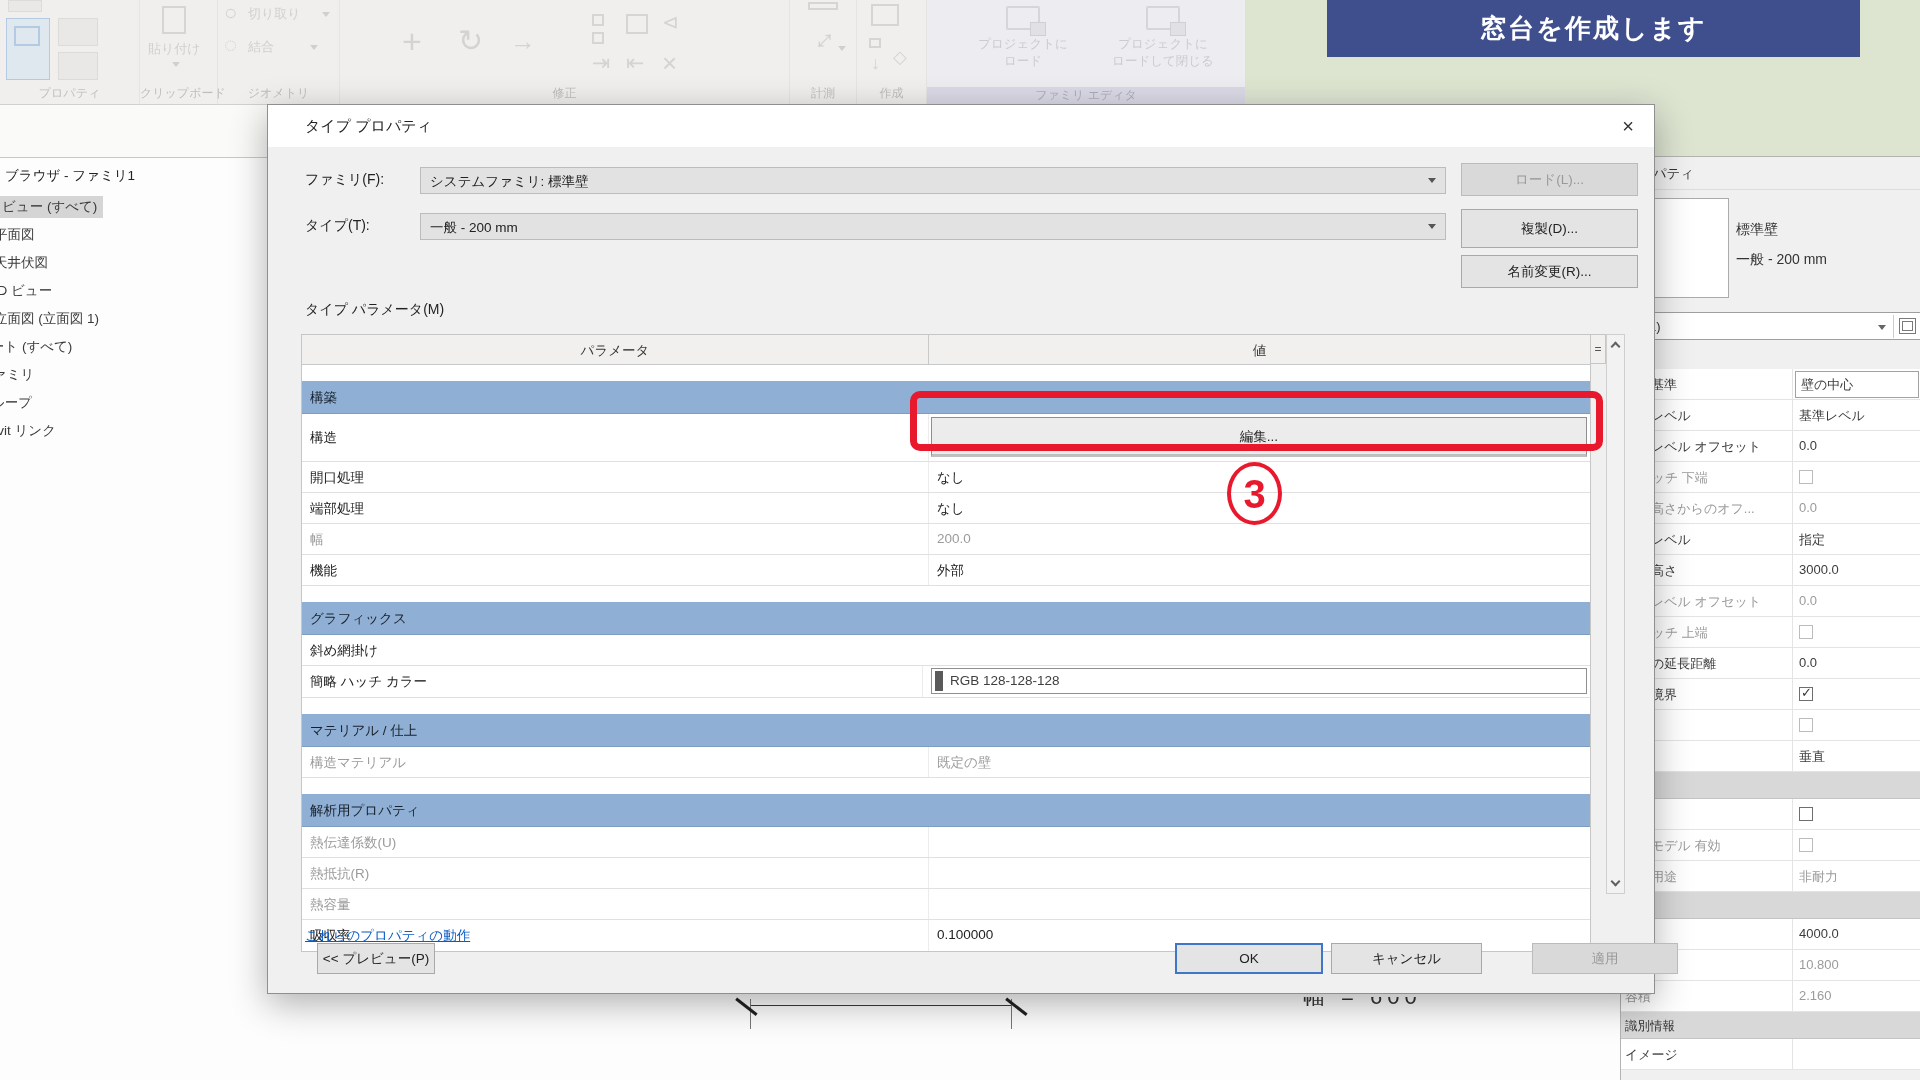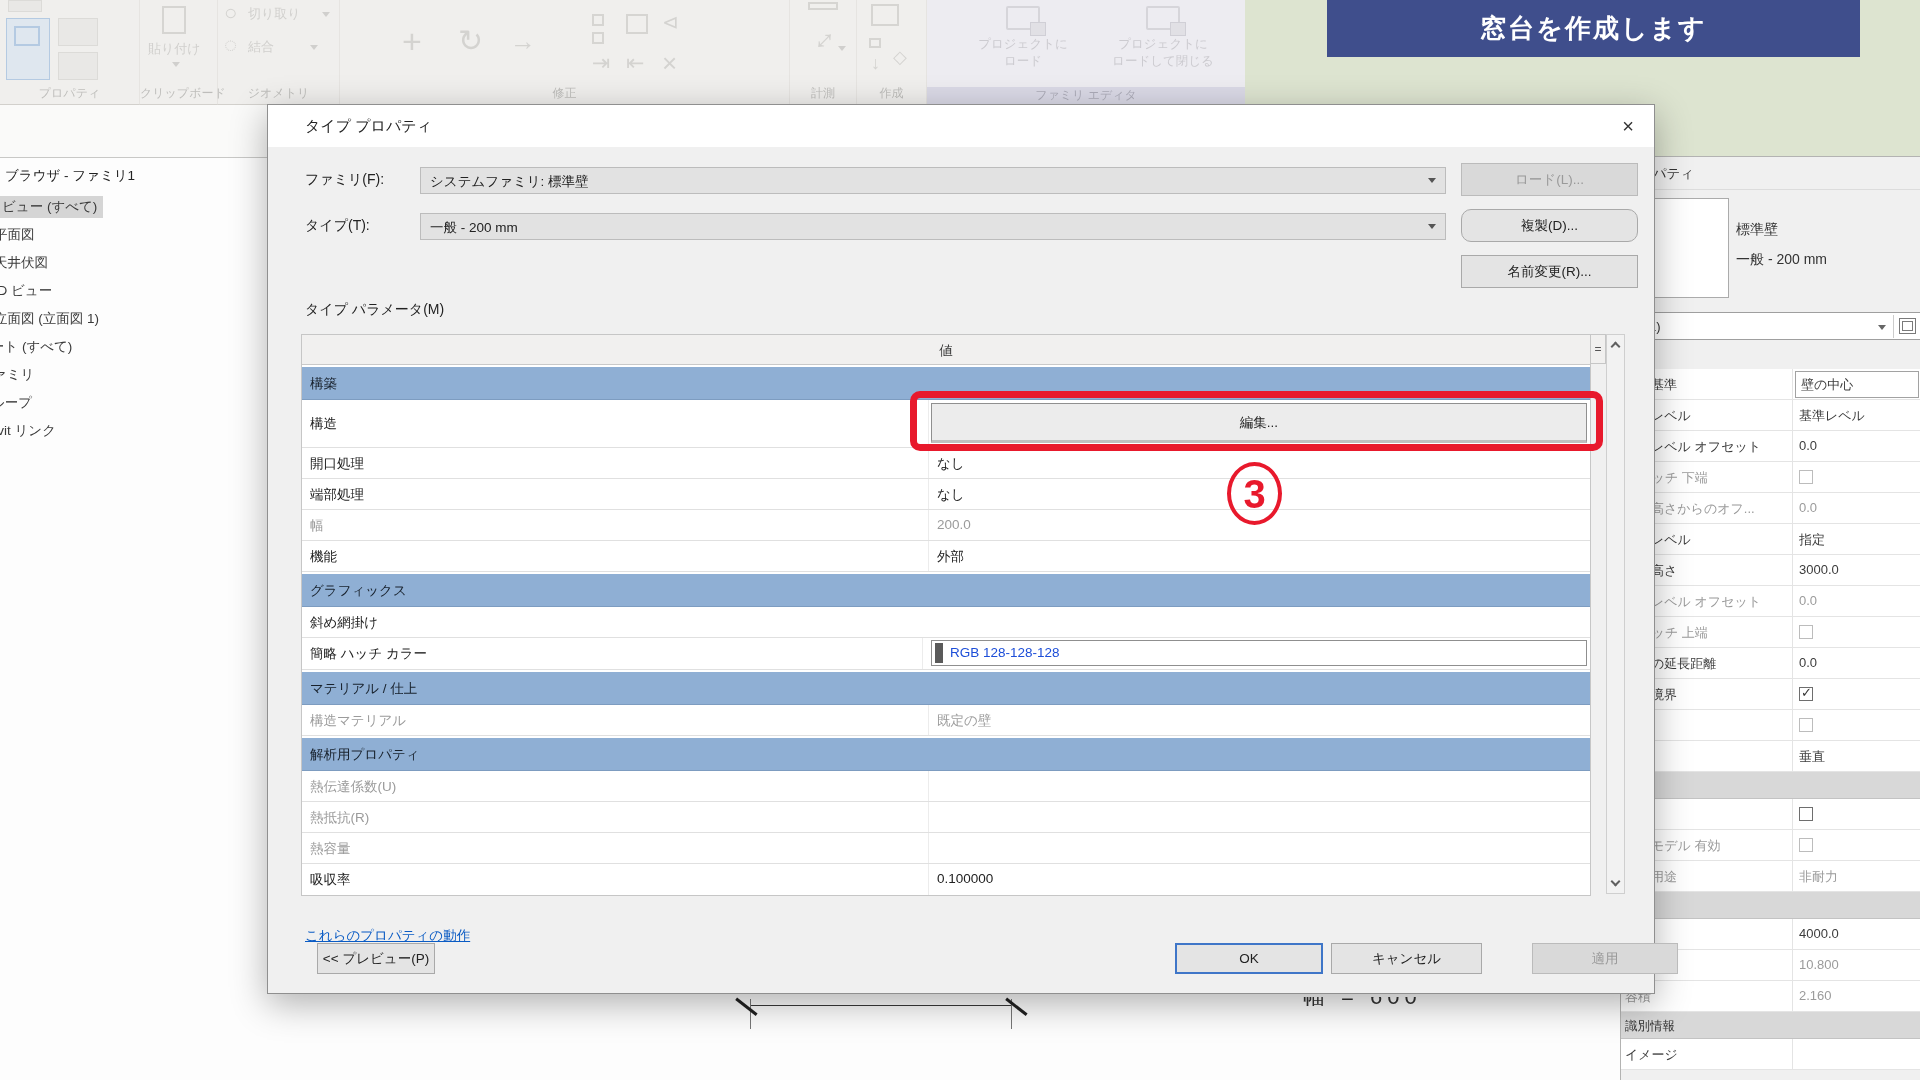--- a/index.html
+++ b/index.html
@@ -72,28 +72,28 @@
   .btn { position:absolute; background:#e4e4e4; border:1px solid #a9a9a9; font-size:13.5px; color:#222; text-align:center; }
   .btn.disabled { background:#d9d9d9; border-color:#bbb; color:#9a9a9a; }
   .btn.focused { border:2px solid #3f76c8; }
 
   
   #ttable { position:absolute; left:33px; top:229px; width:1290px; border:1px solid #c6c6c6; background:#fff; }
   .thead { display:flex; height:30px; background:#f1f0ef; border-bottom:1px solid #c9c9c9; }
   .thead div { font-size:13.5px; color:#333; text-align:center; padding-top:7px; }
   .th-p { width:627px; border-right:1px solid #c9c9c9; }
   .th-v { flex:1; }
-  .tsec { height:33px; margin-top:2px; background:#8fafd4; border-bottom:1px solid #7d9cc0; padding:8px 0 0 8px; font-size:13.5px; color:#17202b; }
+  .tsec { height:33px; margin-top:16px; background:#8fafd4; border-bottom:1px solid #7d9cc0; padding:8px 0 0 8px; font-size:13.5px; color:#17202b; }
   .trow { display:flex; height:31px; background:#fff; border-bottom:1px solid #e0e0e0; }
   .trow .tname { width:627px; padding:7px 0 0 8px; font-size:13.5px; color:#222; border-right:1px solid #ececec; }
   .trow .tval { flex:1; padding:7px 0 0 8px; font-size:13.5px; color:#222; }
   .trow.gray .tname, .trow.gray .tval { color:#9b9b9b; }
   .trow.btnrow { height:48px; }
   .editbtn { margin:3px 3px 0 2px; width:656px; height:40px; background:#ececec; border:1px solid #8f8f8f; border-bottom:3px solid #bfbfbf; text-align:center; padding-top:10px; font-size:13.5px; color:#222; }
-  .colorfield { margin:2px 3px 0 8px; width:656px; height:26px; background:#fff; border:1px solid #8f8f8f; position:relative; padding:4px 0 0 18px; font-size:13.5px; color:#1d4ed8; }
+  .colorfield { margin:2px 3px 0 8px; width:656px; height:26px; background:#fff; border:1px solid #8f8f8f; position:relative; padding:4px 0 0 18px; font-size:13.5px; color:#404040; }
   .colorfield .swatch { position:absolute; left:3px; top:2px; width:8px; height:20px; background:#5a5a5a; }
   #eqcol { position:absolute; left:1323px; top:229px; width:15px; height:30px; border:1px solid #c6c6c6; border-left:none; background:#f1f0ef; font-size:12px; color:#555; text-align:center; padding-top:7px; }
   #tscroll { position:absolute; left:1338px; top:229px; width:19px; height:560px; background:#f2f2f2; border:1px solid #cfcfcf; }
   .chev { position:absolute; left:5px; width:7px; height:7px; border-right:2px solid #606060; border-bottom:2px solid #606060; }
   .chev.up { top:8px; transform:rotate(-135deg); }
   .chev.down { bottom:8px; transform:rotate(45deg); }
 
   #props-link { position:absolute; left:37px; top:822px; font-size:13.5px; color:#0a5bc4; text-decoration:underline; }
 
   
@@ -328,27 +328,28 @@
     <span class="caret"></span>
   </div>
 
   <div class="dlg-label" style="left:37px;top:112px;">タイプ(T):</div>
   <div class="combo" style="left:152px;top:108px;width:1026px;">
     <span>一般 - 200 mm</span>
     <span class="caret"></span>
   </div>
 
   <button class="btn disabled" style="left:1193px;top:58px;width:177px;height:33px;">ロード(L)...</button>
-  <button class="btn" style="left:1193px;top:104px;width:177px;height:33px;border-radius:10px;">複製(D)...</button>
+  <button class="btn" style="left:1193px;top:104px;width:177px;height:39px;">複製(D)...</button>
   <button class="btn" style="left:1193px;top:150px;width:177px;height:33px;">名前変更(R)...</button>
 
   <div class="dlg-label" style="left:37px;top:196px;">タイプ パラメータ(M)</div>
 
   <div id="ttable">
     <div class="thead">
+      <div class="th-p">パラメータ</div>
       <div class="th-v">値</div>
     </div>
     <div class="tsec">構築</div>
     <div class="trow btnrow">
       <div class="tname" style="padding-top:15px;">構造</div>
       <div class="tval" style="padding:0;">
         <div class="editbtn">編集...</div>
       </div>
     </div>
     <div class="trow">

